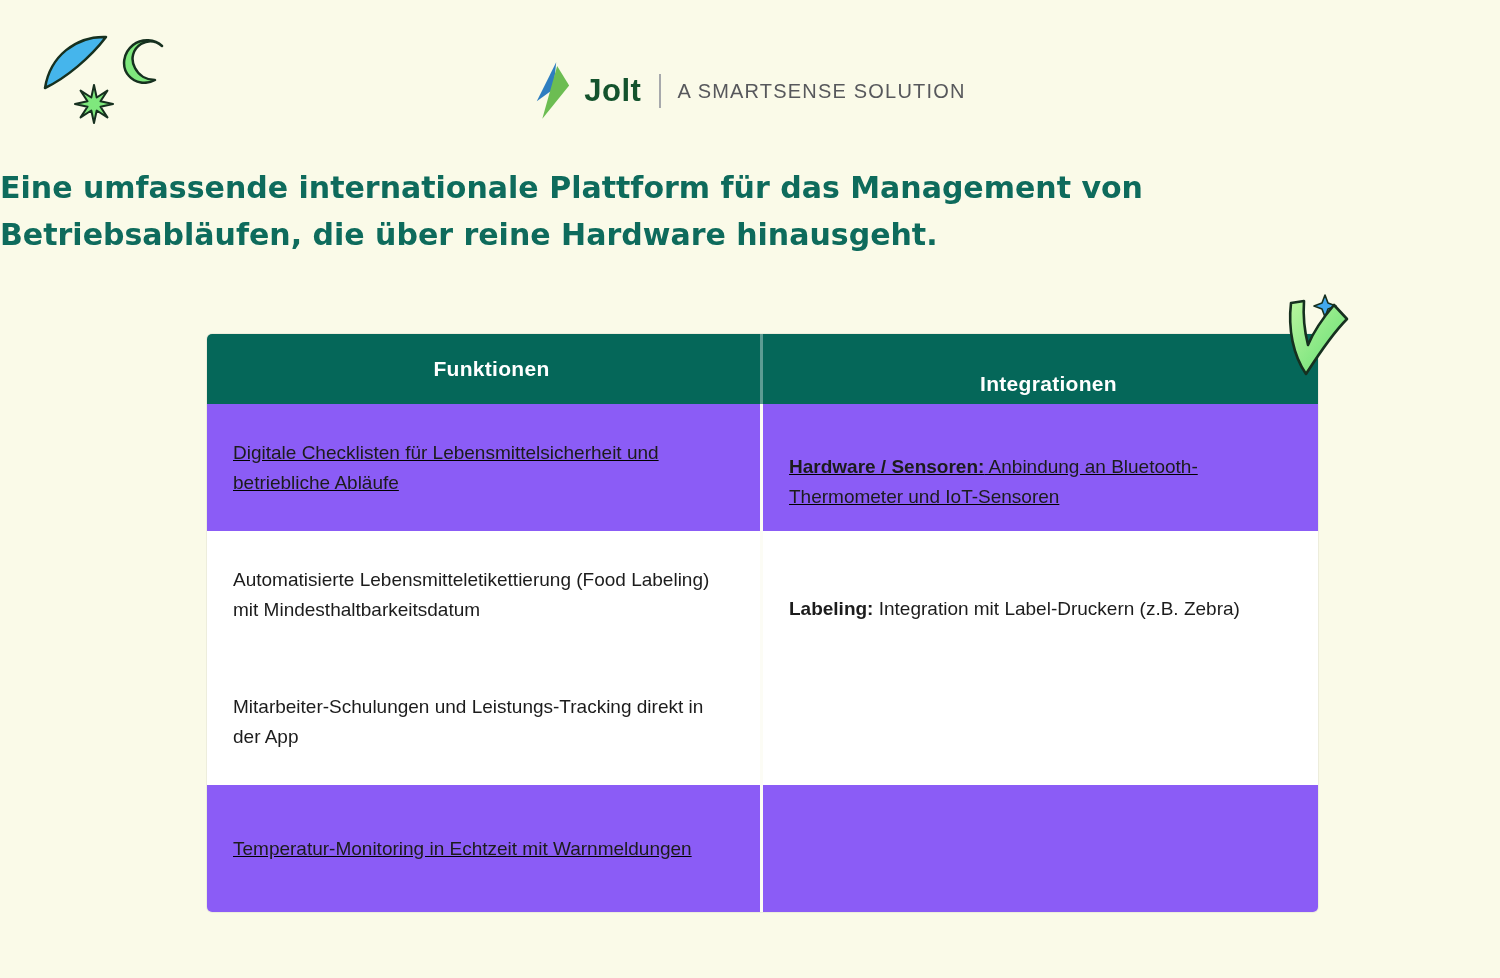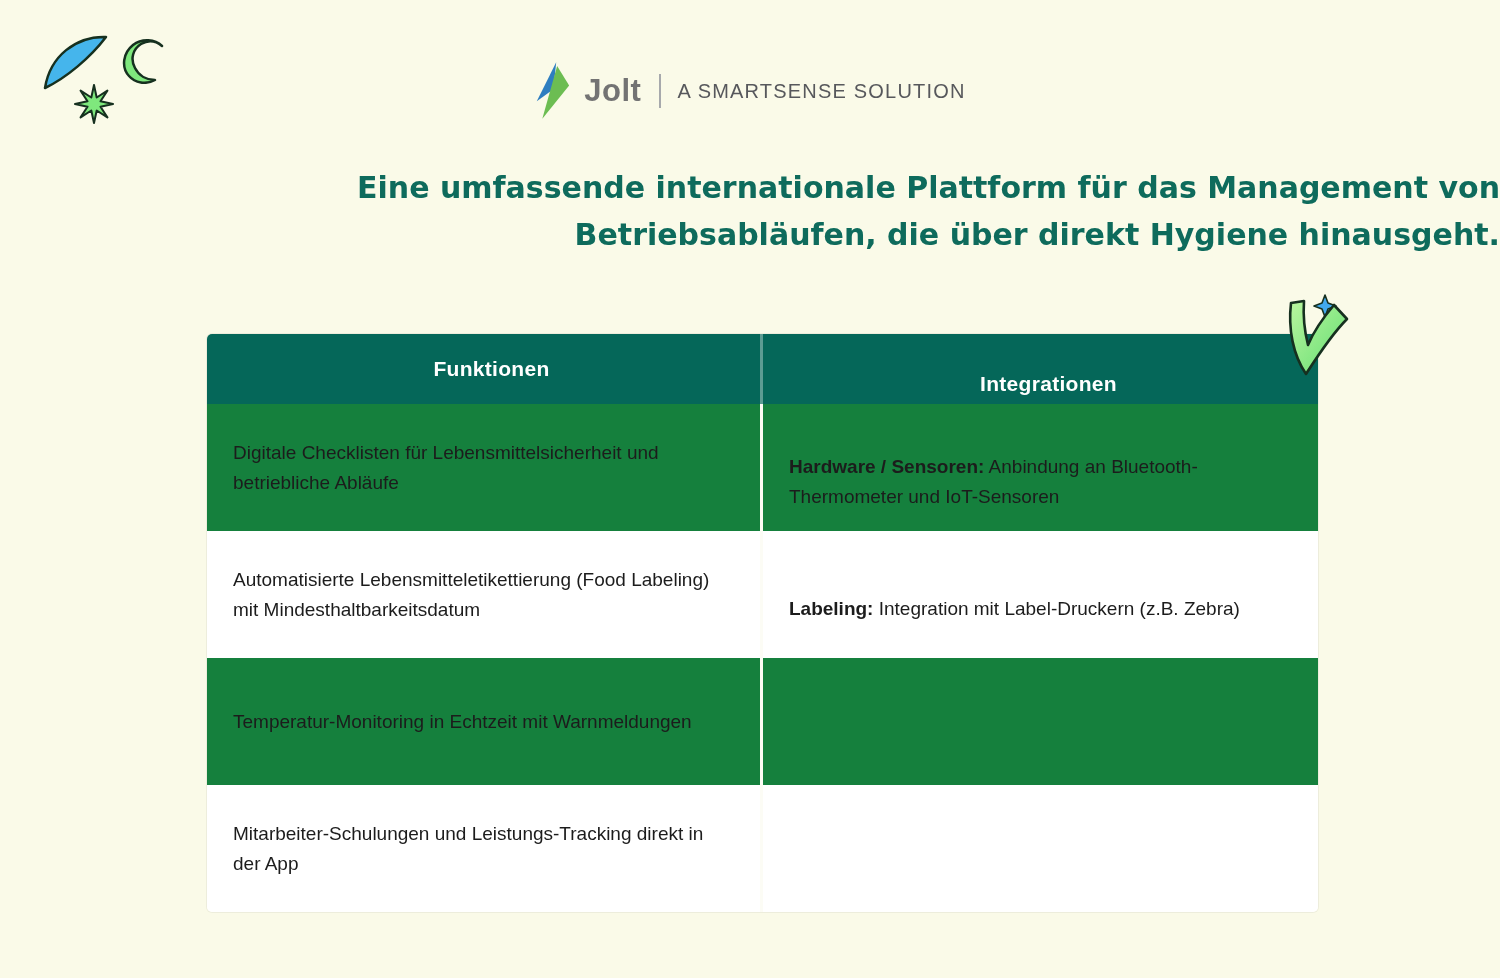--- a/index.html
+++ b/index.html
@@ -21,39 +21,39 @@
   .logo-row {
     padding-top:58px;
     display:flex;
     justify-content:center;
     align-items:center;
   }
   .logo-icon { width:37px; height:66px; flex:0 0 auto; }
   .logo-word {
     font-size:31px;
     font-weight:bold;
-    color:#737373;
+    color:#14532d;
     margin-left:13px;
     letter-spacing:0.5px;
   }
   .logo-sep {
     width:2px; height:34px;
     background:#A7A9AC;
     margin:0 16px 0 18px;
   }
   .logo-tagline {
     font-size:20px;
     color:#57585C;
     letter-spacing:1.2px;
   }
 
   
   .heading {
     margin-top:40px;
-    text-align:right;
+    text-align:left;
     font-family:"DejaVu Sans", sans-serif;
     font-weight:bold;
     font-size:30px;
     line-height:47px;
     color:#0E6B5C;
   }
 
   
   .table-wrap {
     position:relative;
@@ -71,21 +71,21 @@
     color:#FFFFFF; font-weight:bold; font-size:21px;
     letter-spacing:0.3px;
     padding-left:16px;
   }
   .col-left  { width:553px; flex:0 0 auto; }
   .col-right { flex:1 1 auto;margin-top:29px; }
   .vdiv-h { width:3px; background:rgba(255,255,255,0.35); flex:0 0 auto; }
   .vdiv   { width:3px; background:#FCFCF5; flex:0 0 auto; }
 
   .trow { display:flex; min-height:127px; }
-  .row-gray  { background:#15803d; }
+  .row-gray  { background:#8b5cf6;text-decoration:underline; }
   .row-white { background:#FFFFFF;justify-content:space-between; }
   .td {
     display:flex; align-items:center;
     padding:0 26px;
     font-size:19px; line-height:30px;
     color:#1C1C1C;
   }
   .td p { max-width:500px; }
   .td strong { font-weight:bold; }
 
@@ -121,21 +121,21 @@
     <polygon points="24,2 3,44 21,31" fill="#2E7EC0"></polygon>
     <polygon points="25,6 38,27 9,63" fill="#6CBD52"></polygon>
   </svg>
   <span class="logo-word">Jolt</span>
   <span class="logo-sep"></span>
   <span class="logo-tagline">A SMARTSENSE SOLUTION</span>
 </div>
 
 <div class="heading">
   <div>Eine umfassende internationale Plattform für das Management von</div>
-  <div>Betriebsabläufen, die über direkt Hygiene hinausgeht.</div>
+  <div>Betriebsabläufen, die über reine Hardware hinausgeht.</div>
 </div>
 
 <div class="table-wrap">
 
   <span class="check-doodle">
     <svg width="80" height="100" viewBox="0 0 80 100">
       <defs>
         <linearGradient id="chk" x1="0" y1="0" x2="1" y2="1">
           <stop offset="0" stop-color="#B9F59E"></stop>
           <stop offset="1" stop-color="#63DE72"></stop>
@@ -166,33 +166,33 @@
     <div class="trow row-white">
       <div class="td col-left">
           <p>Automatisierte Lebensmitteletikettierung (Food Labeling) mit Mindesthaltbarkeitsdatum</p>
         </div>
       <div class="vdiv"></div>
       <div class="td col-right">
           <p><strong>Labeling:</strong><span> Integration mit Label-Druckern (z.B. Zebra)</span></p>
         </div>
     </div>
 
-    <div class="trow row-gray">
+    <div class="trow row-white">
       <div class="td col-left">
-          <p>Temperatur-Monitoring in Echtzeit mit Warnmeldungen</p>
+          <p>Mitarbeiter-Schulungen und Leistungs-Tracking direkt in der App</p>
         </div>
       <div class="vdiv"></div>
       <div class="td col-right">
           <p><strong></strong><span></span></p>
         </div>
     </div>
 
-    <div class="trow row-white">
+    <div class="trow row-gray">
       <div class="td col-left">
-          <p>Mitarbeiter-Schulungen und Leistungs-Tracking direkt in der App</p>
+          <p>Temperatur-Monitoring in Echtzeit mit Warnmeldungen</p>
         </div>
       <div class="vdiv"></div>
       <div class="td col-right">
           <p><strong></strong><span></span></p>
         </div>
     </div>
   </div>
 </div>
 
 </body></html>

